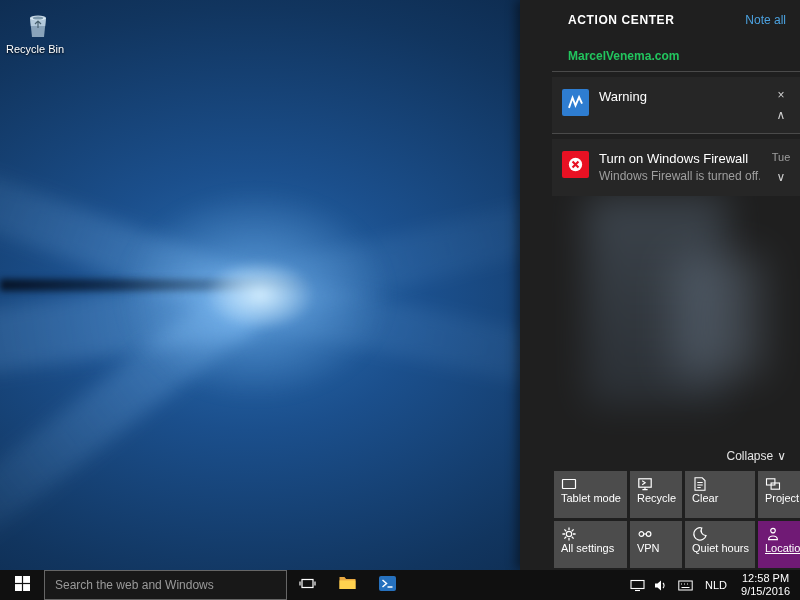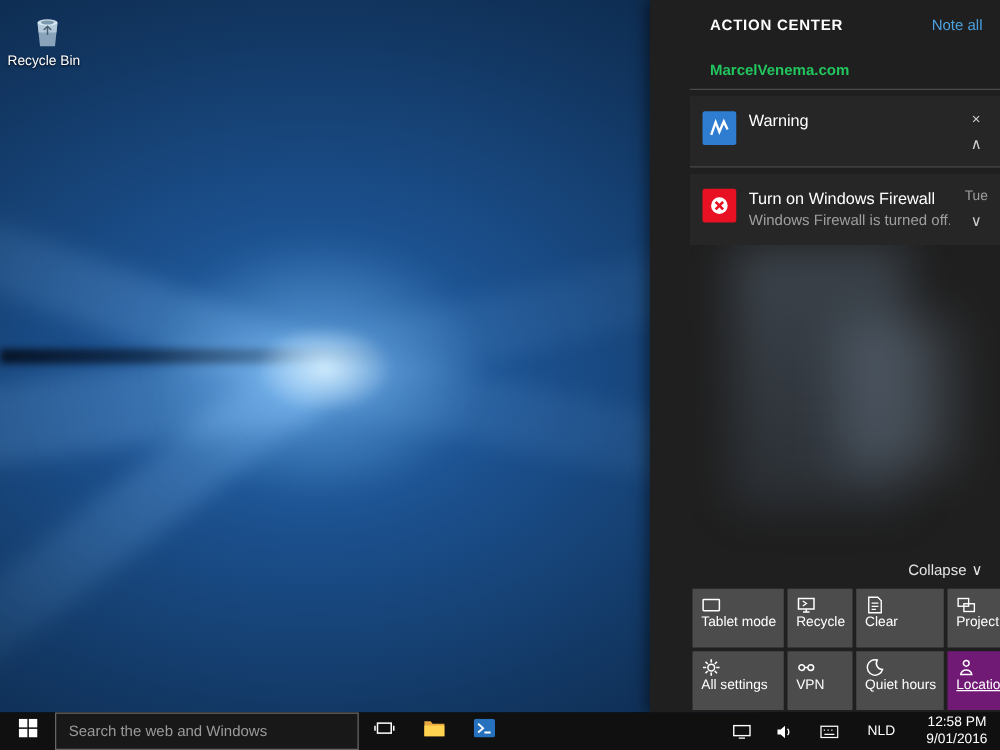--- a/index.html
+++ b/index.html
@@ -126,21 +126,21 @@
   .tb-btn {
     width:44px; display:flex; align-items:center; justify-content:center; cursor:pointer;
   }
   .tb-btn.narrow { width:40px; }
   .tb-search {
     width:243px; height:30px; background:#181818; border:1px solid #666;
     color:#9a9a9a; font-size:12px; padding:0 10px; outline:none;
     font-family:"Liberation Sans", sans-serif;
   }
   .tb-search::placeholder { color:#9a9a9a; opacity:1; }
-  .tray { margin-left:auto; display:flex; align-items:center;gap:11px; }
+  .tray { margin-left:auto; display:flex; align-items:center; }
   .tray-icon { width:24px; display:flex; align-items:center; justify-content:center; cursor:pointer; height:30px; }
   .tray-lang { color:#fff; font-size:11px; padding:0 8px; cursor:pointer; display:flex; align-items:center; height:30px; }
   .tray-clock {
     color:#fff; font-size:11px; line-height:13px; text-align:center;
     padding:0 10px 0 6px; cursor:pointer; display:flex; flex-direction:column; justify-content:center;
   }
 </style>
 </head>
 <body>
 
@@ -368,18 +368,18 @@
       </div>
       <div class="tray-icon">
         <svg width="15" height="11" viewBox="0 0 15 11">
           <rect x="0.8" y="1" width="13.4" height="9" fill="none" stroke="#fff" stroke-width="1"></rect>
           <path d="M3,4 h1 M6,4 h1 M9,4 h1 M12,4 h0.1 M3.5,7.5 h8" stroke="#fff" stroke-width="1"></path>
         </svg>
       </div>
       <div class="tray-lang">NLD</div>
       <div class="tray-clock">
         <span>12:58 PM</span>
-        <span>9/01/2016</span>
+        <span>9/15/2016</span>
       </div>
     </div>
   </div>
 
 </div>
 
 </body></html>

